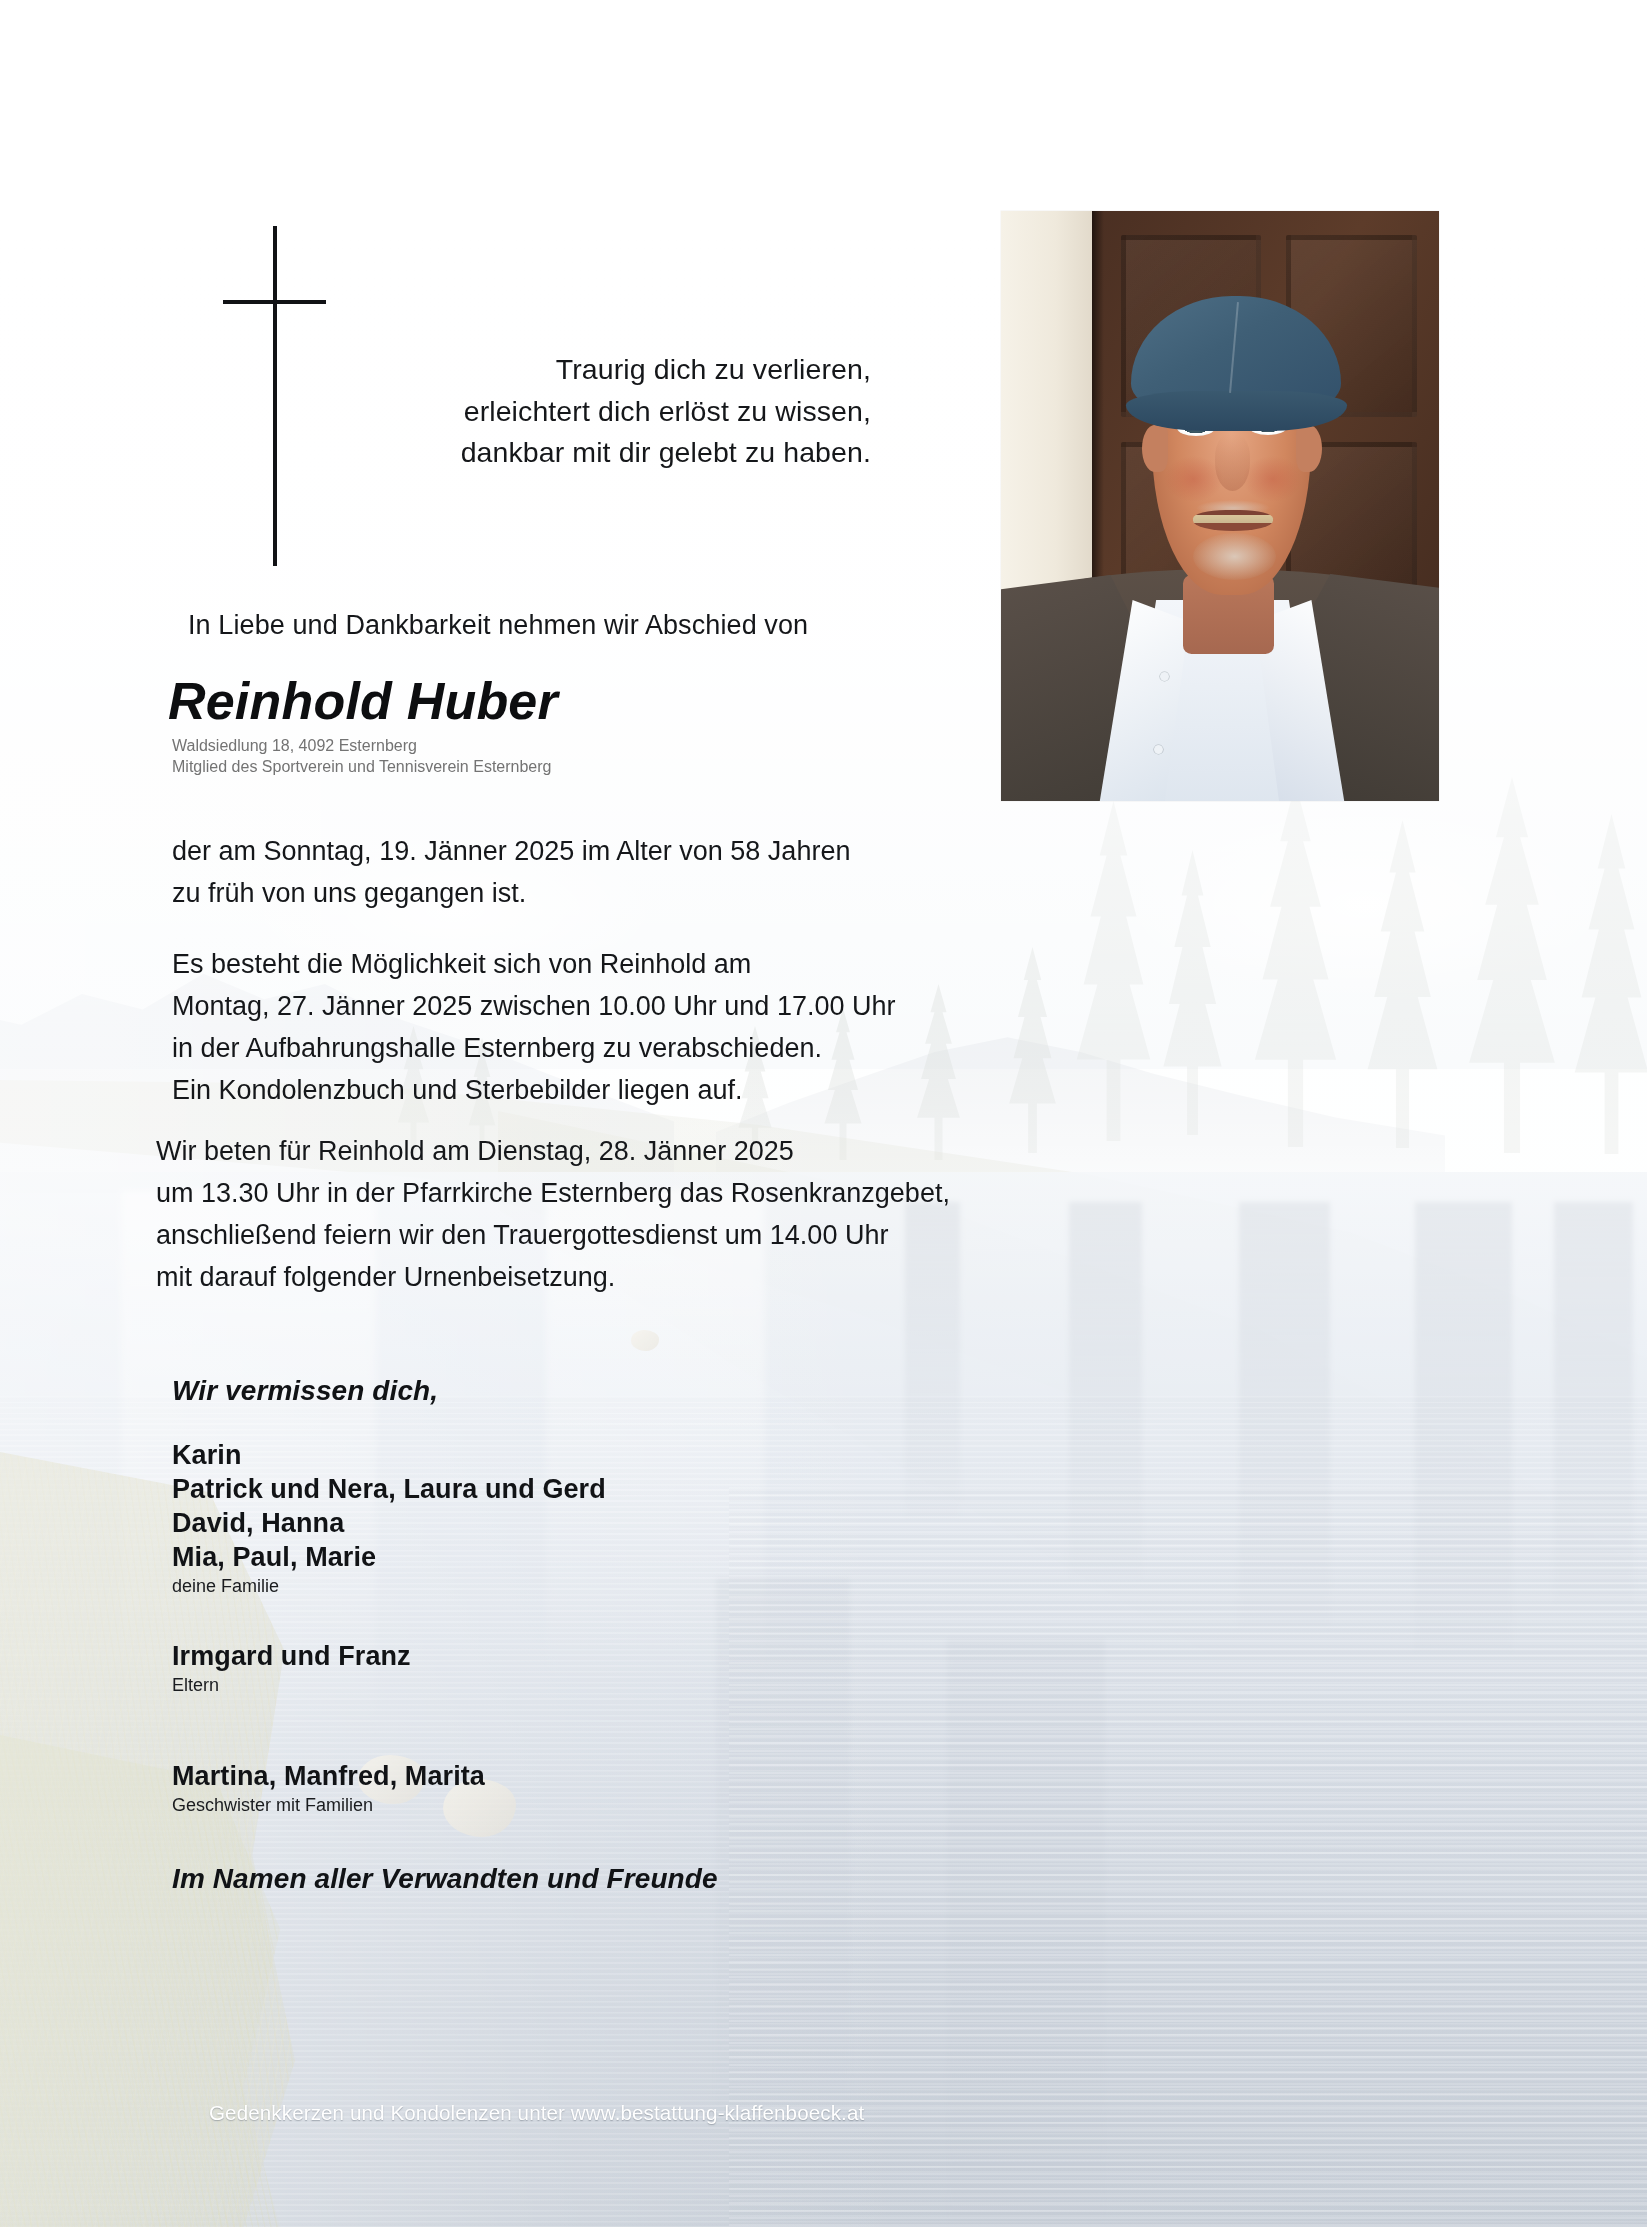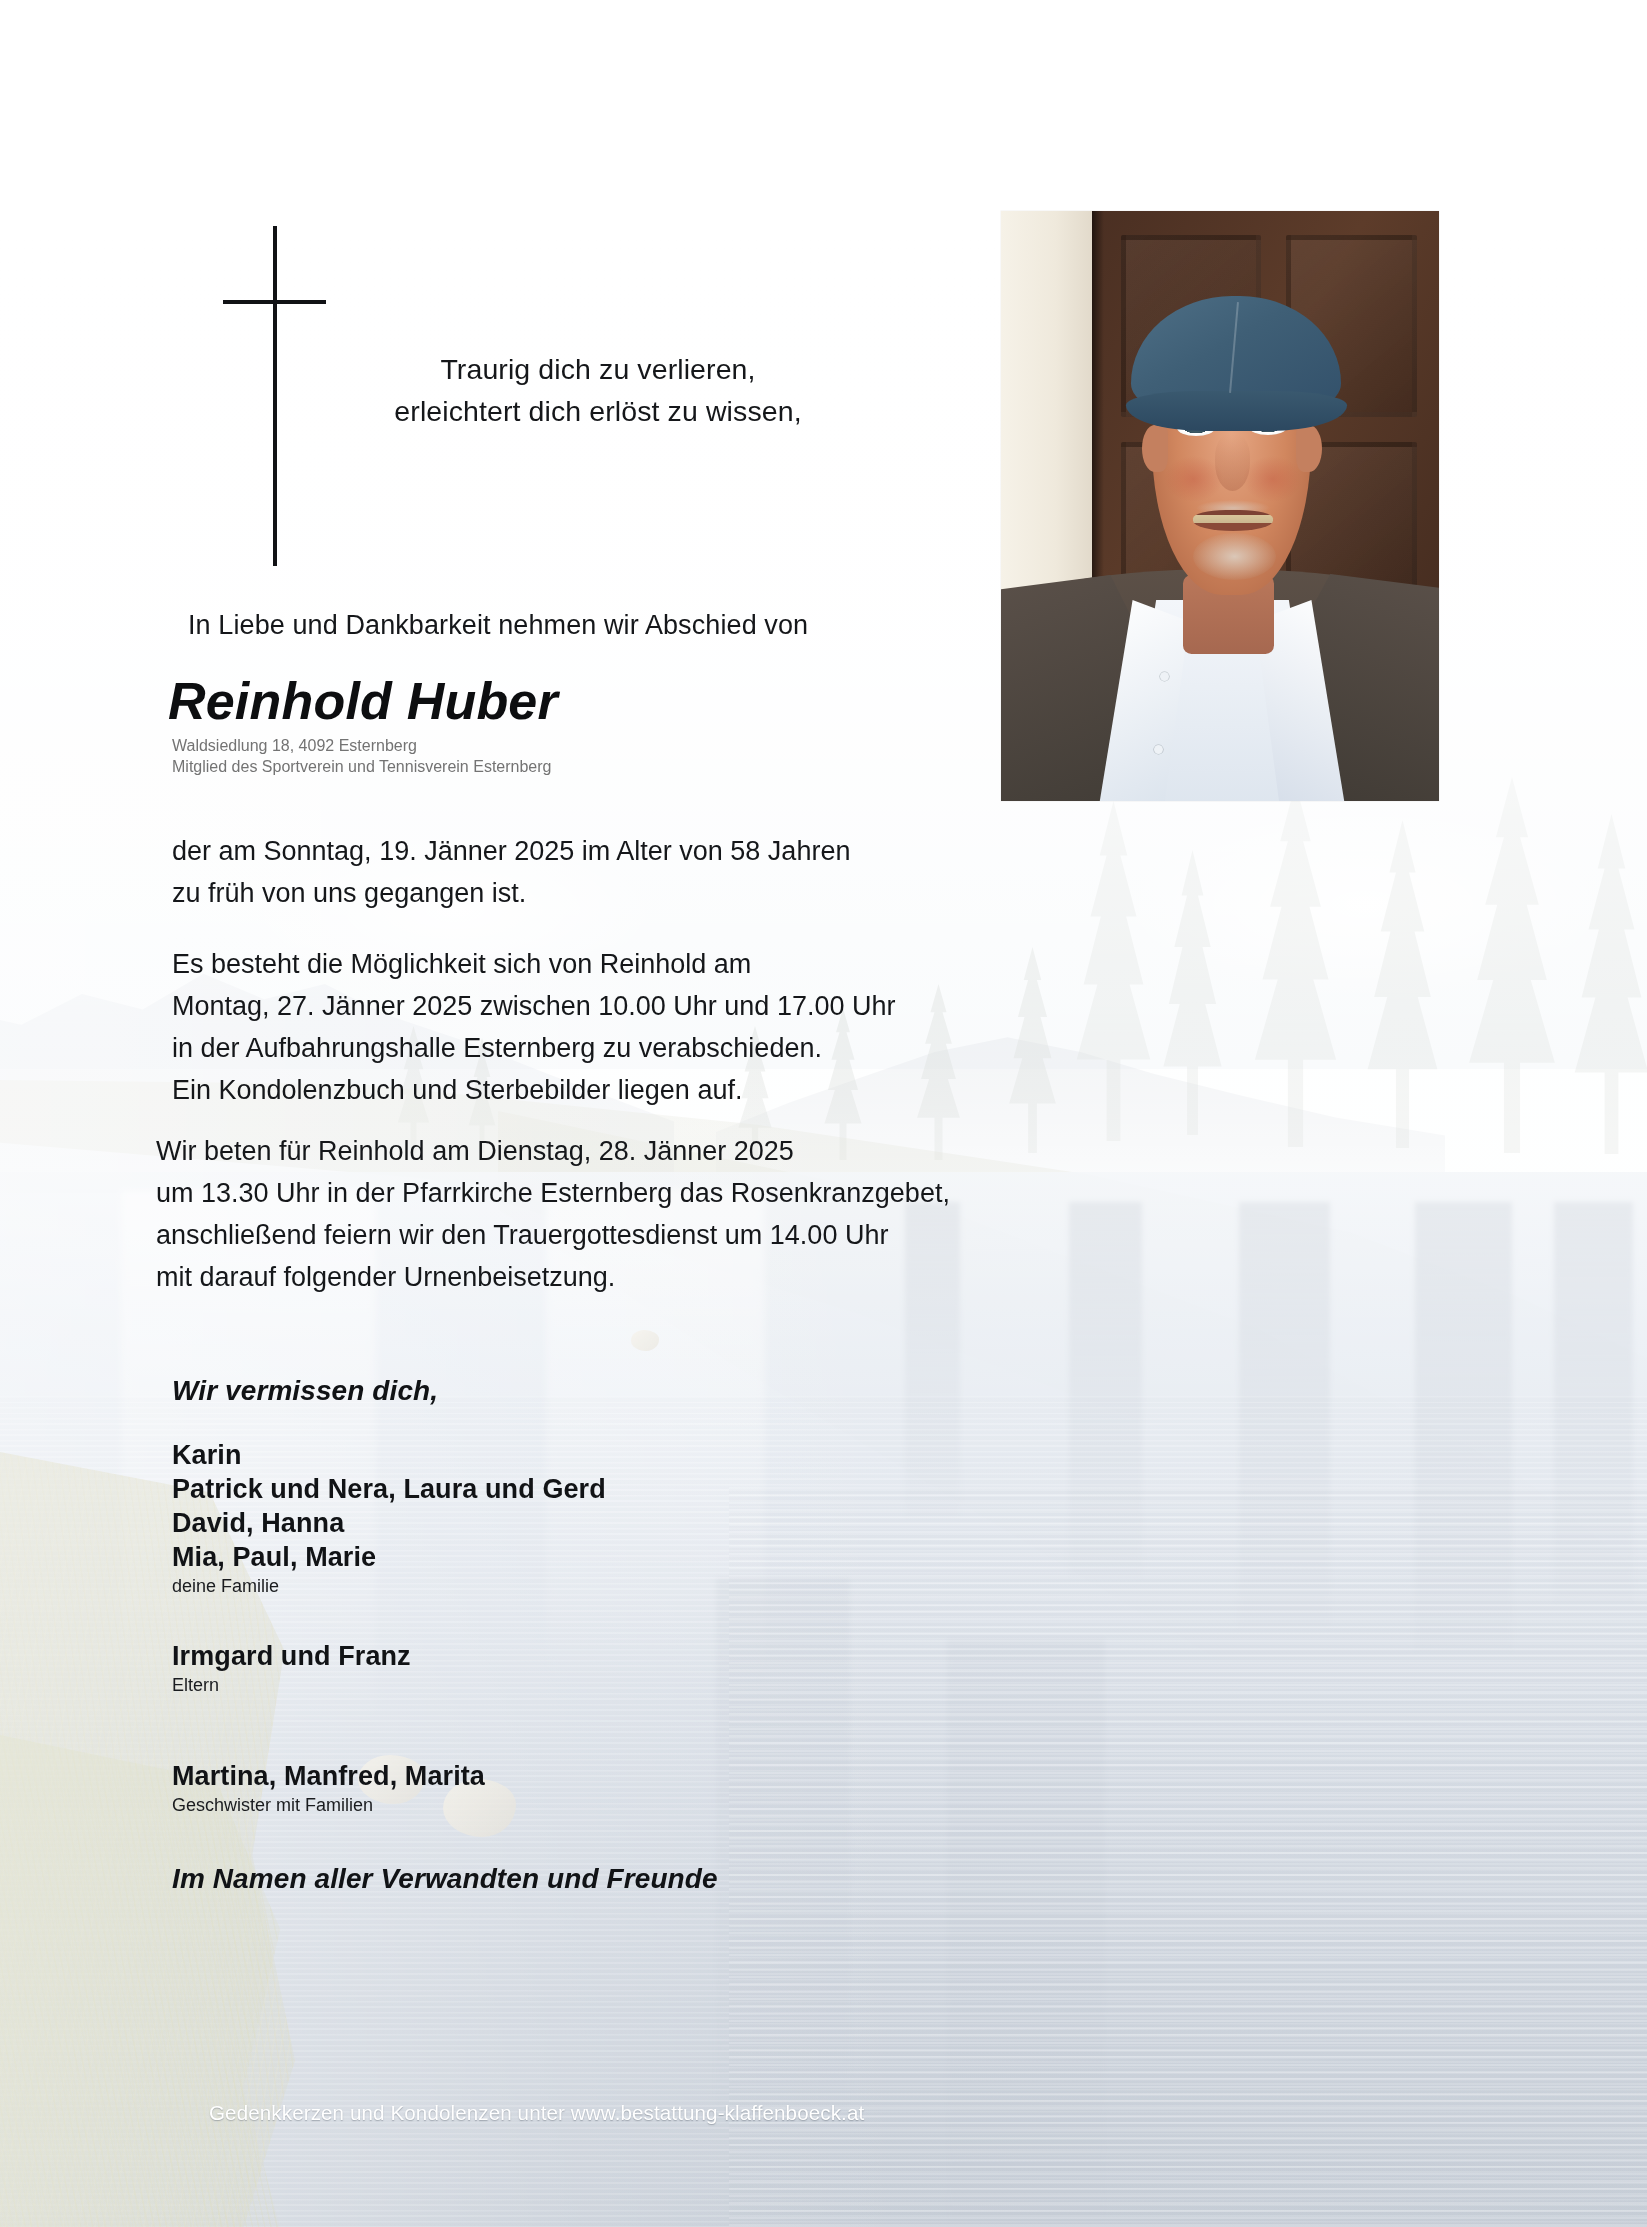--- a/index.html
+++ b/index.html
@@ -261,21 +261,21 @@
                 background:linear-gradient(to bottom, #3a596f, #2c4860);
                 border-radius:46% 46% 50% 50% / 50% 50% 90% 90%; }
   .ph-capseam { left:232px; top:91px; width:1.8px; height:91px;
                 background:rgba(255,255,255,0.22); transform:rotate(5deg); }
 
   
   #content { position:absolute; left:0; top:0; width:1647px; height:2227px; }
 
   .verse {
     position:absolute; left:325px; top:349px; width:546px;
-    text-align:center;
+    text-align:right;
     font-size:28.5px; line-height:1.46;
     color:#15171a; letter-spacing:0.1px;
     font-stretch:condensed;
   }
   .verse div { white-space:nowrap; }
 
   .lead {
     position:absolute; left:188px; top:610px;
     font-size:27px; color:#15171a; letter-spacing:0.1px;
   }
@@ -424,20 +424,21 @@
     <div class="ph ph-cap"></div>
     <div class="ph ph-capbrim"></div>
     <div class="ph ph-capseam"></div>
   </div>
 
   <div id="content">
 
     <div class="verse">
       <div>Traurig dich zu verlieren,</div>
       <div>erleichtert dich erlöst zu wissen,</div>
+      <div>dankbar mit dir gelebt zu haben.</div>
     </div>
 
     <div class="lead">In Liebe und Dankbarkeit nehmen wir Abschied von</div>
 
     <div class="name">Reinhold Huber</div>
 
     <div class="addr">
       <div>Waldsiedlung 18, 4092 Esternberg</div>
       <div>Mitglied des Sportverein und Tennisverein Esternberg</div>
     </div>

